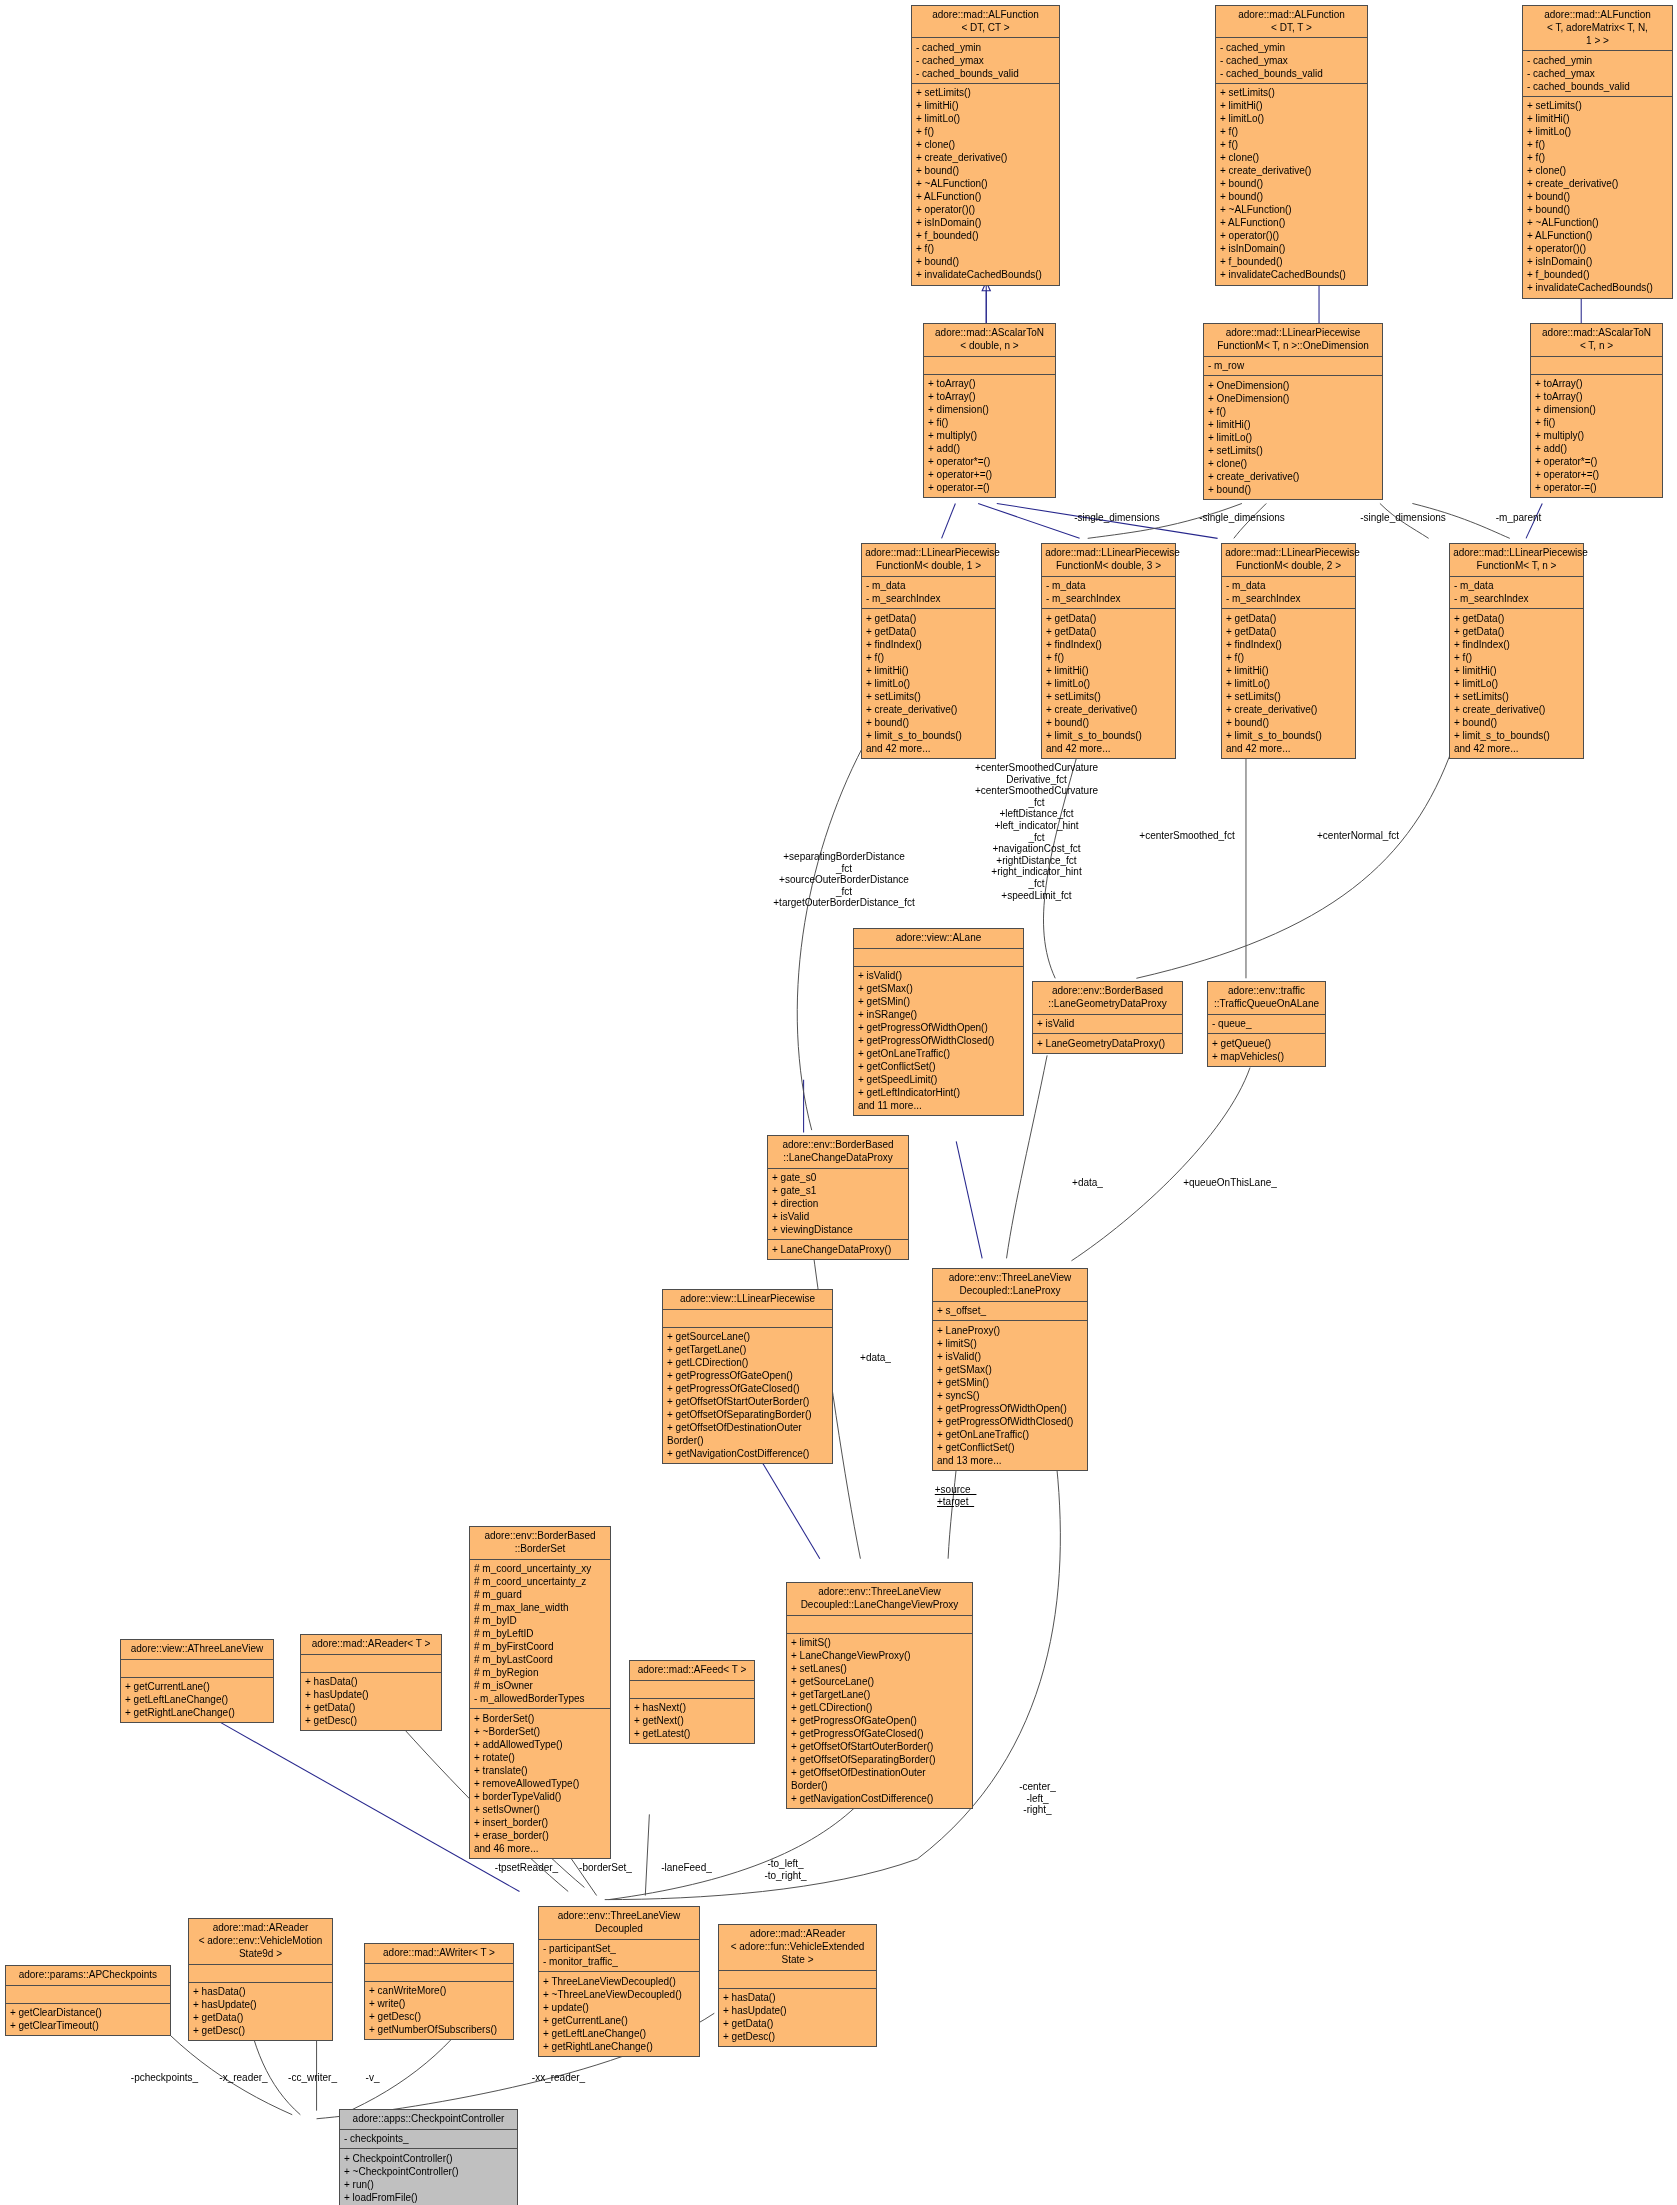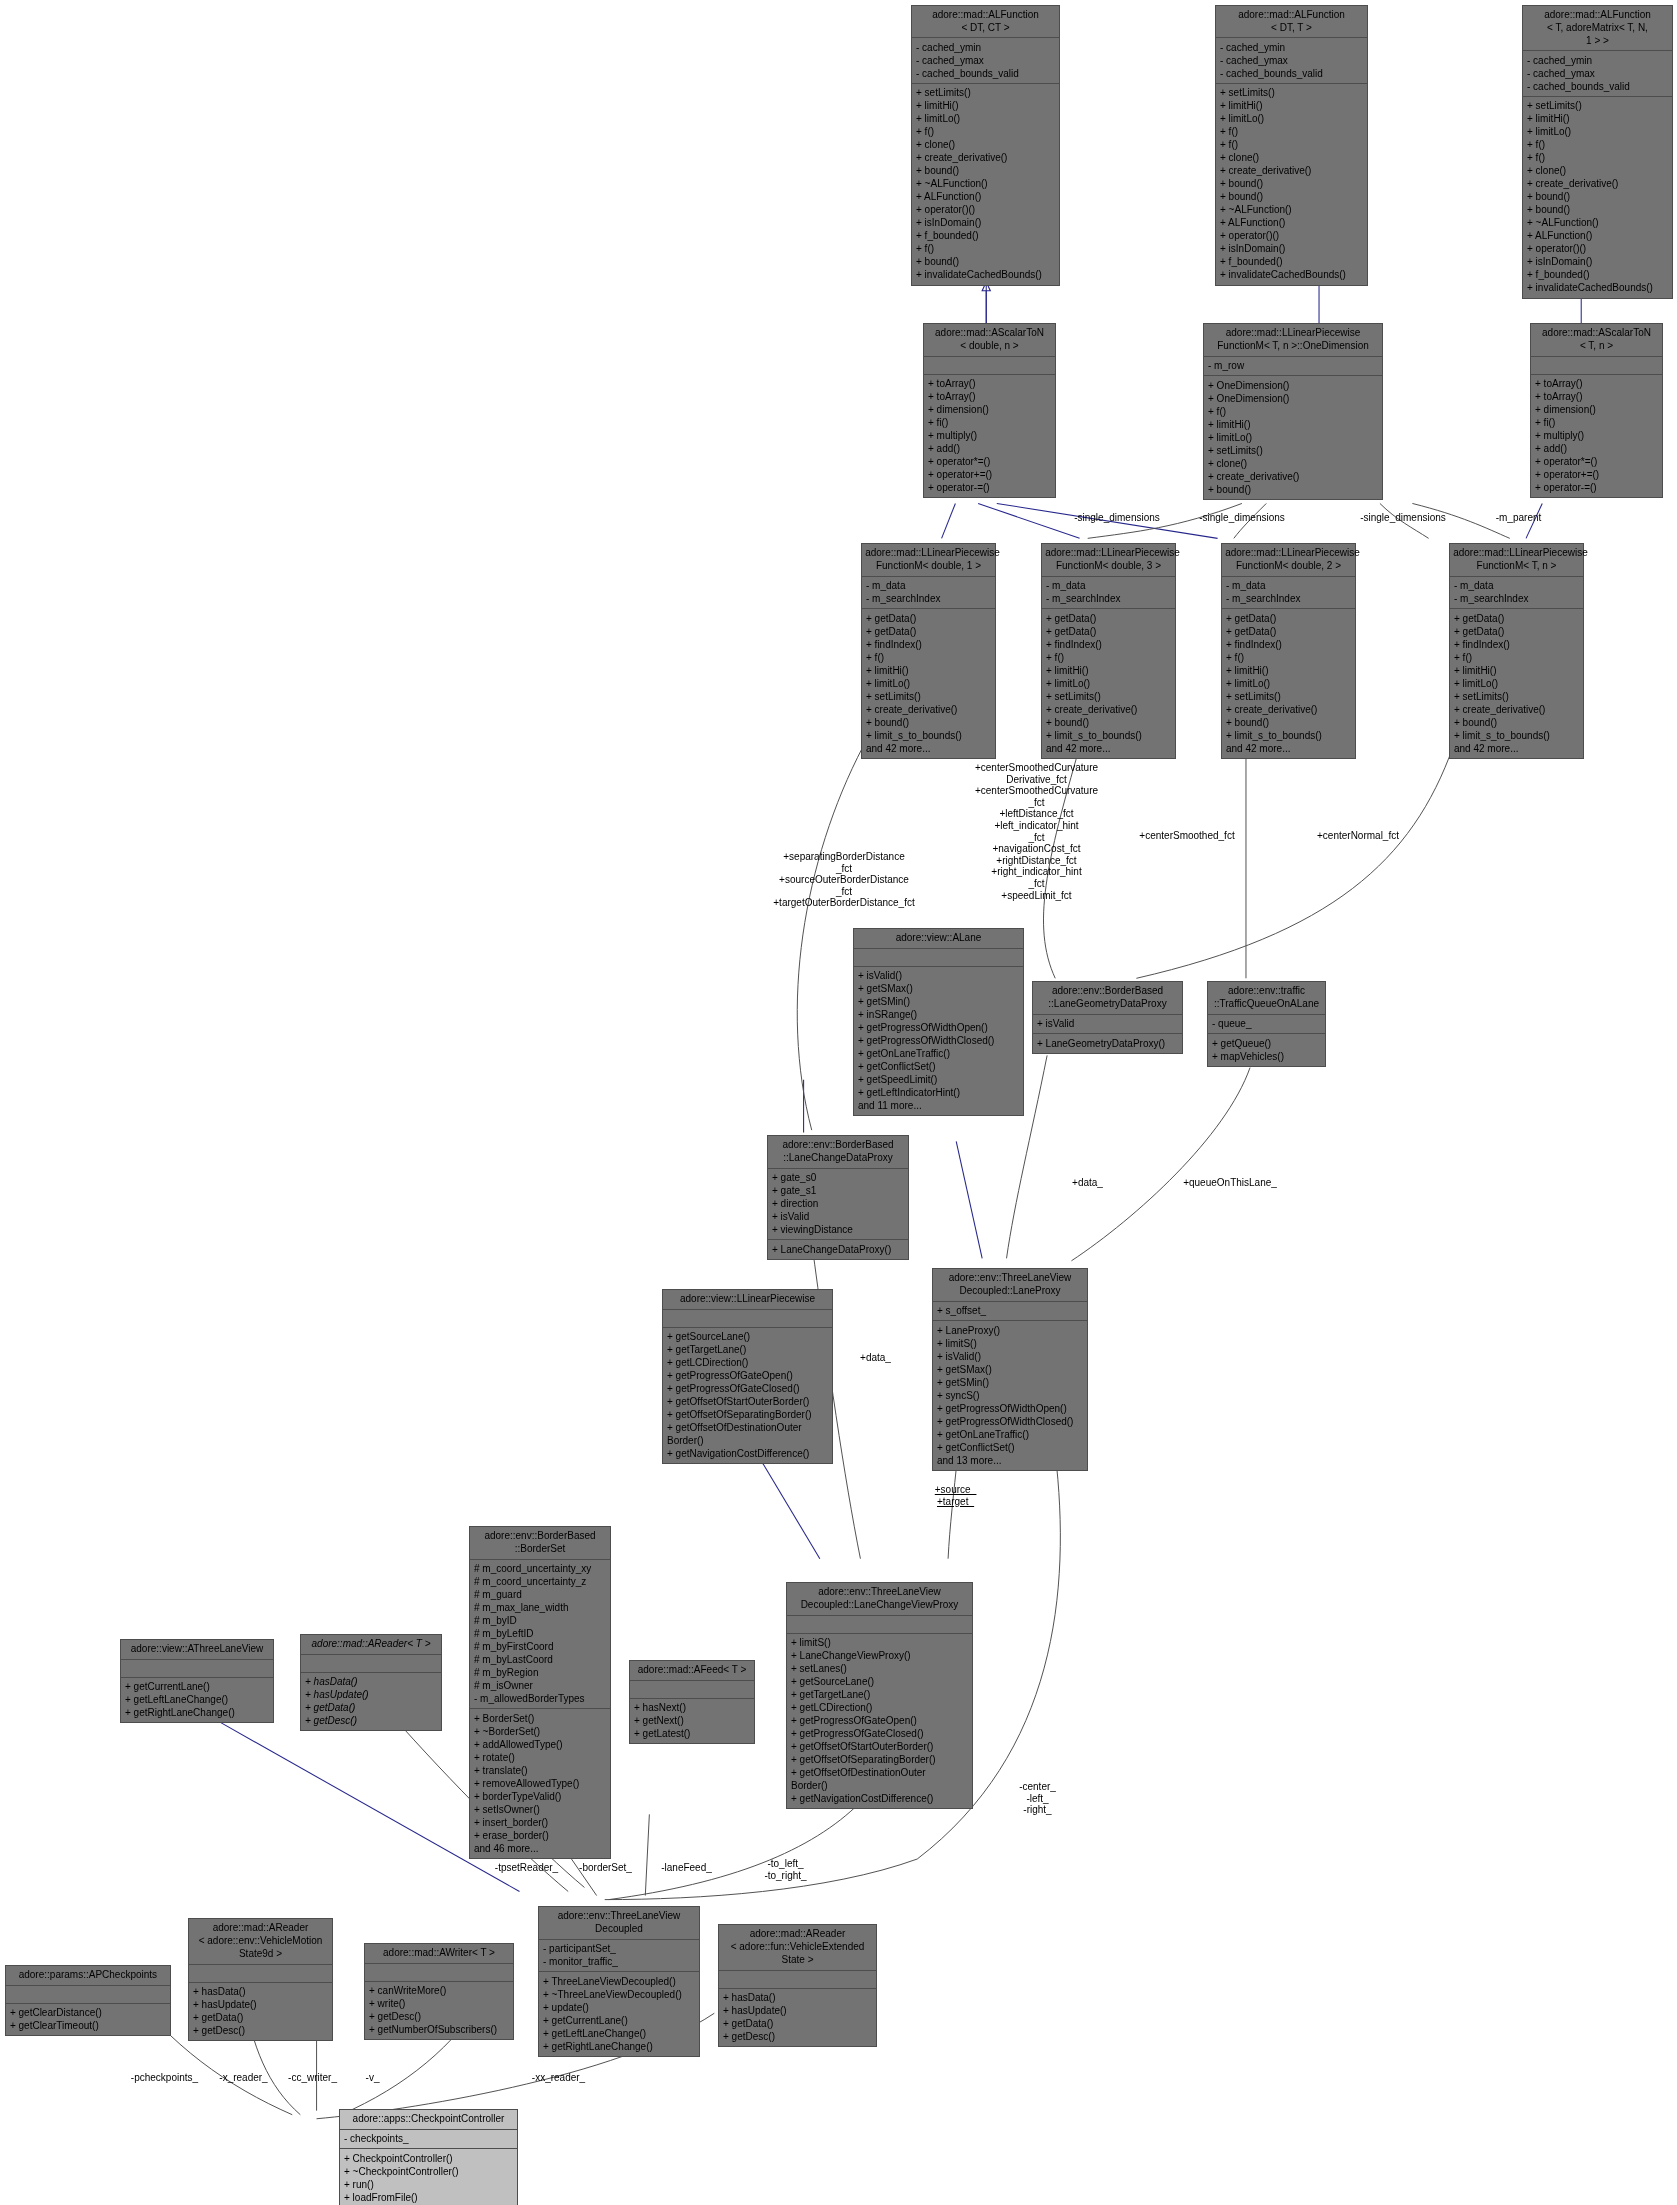--- a/index.html
+++ b/index.html
@@ -24,21 +24,21 @@
     left: 0;
     top: 0;
     width: 1677px;
     height: 2205px;
     pointer-events: none;
   }
   .node {
     position: absolute;
     box-sizing: border-box;
     border: 1.3px solid #4d4d4d;
-    background: #737373;
+    background: #fdba74;
     font-size: 10px;
     line-height: 1.30;
     z-index: 5;
   }
   .node.shaded {
     background: #c0c0c0;
   }
   .node .title {
     text-align: center;
     padding: 2.4px 3.2px 3.2px 3.2px;
@@ -510,21 +510,21 @@
   <div class="node" style="left:120px; top:1639px; width:154px;">
     <div class="title">adore::view::AThreeLaneView</div>
     <div class="attrs empty"></div>
     <div class="ops">
         <div class="row">+ getCurrentLane()</div>
         <div class="row">+ getLeftLaneChange()</div>
         <div class="row">+ getRightLaneChange()</div>
       </div>
   </div>
 
-  <div class="node" style="left:300px; top:1634px; width:142px;font-style:italic;">
+  <div class="node" style="left:300px; top:1634px; width:142px;">
     <div class="title">adore::mad::AReader&lt; T &gt;</div>
     <div class="attrs empty"></div>
     <div class="ops">
         <div class="row">+ hasData()</div>
         <div class="row">+ hasUpdate()</div>
         <div class="row">+ getData()</div>
         <div class="row">+ getDesc()</div>
       </div>
   </div>
 

